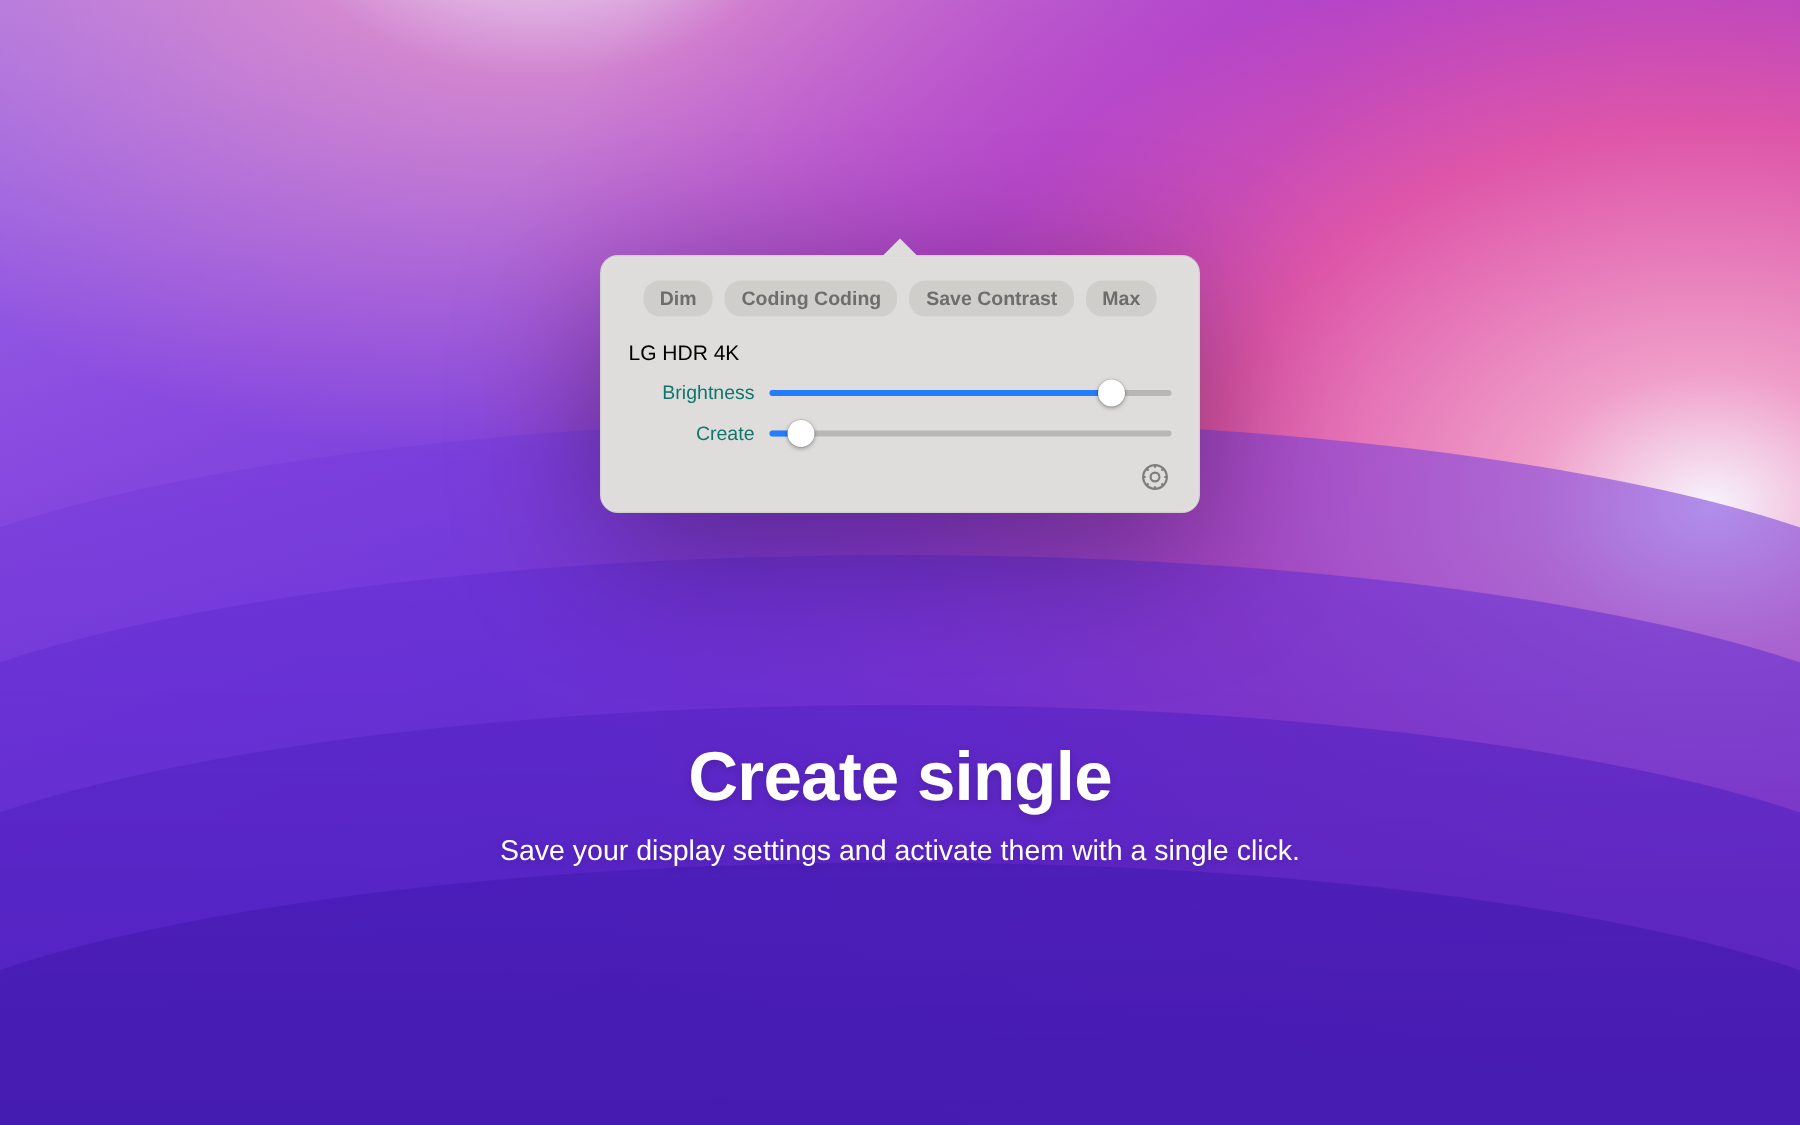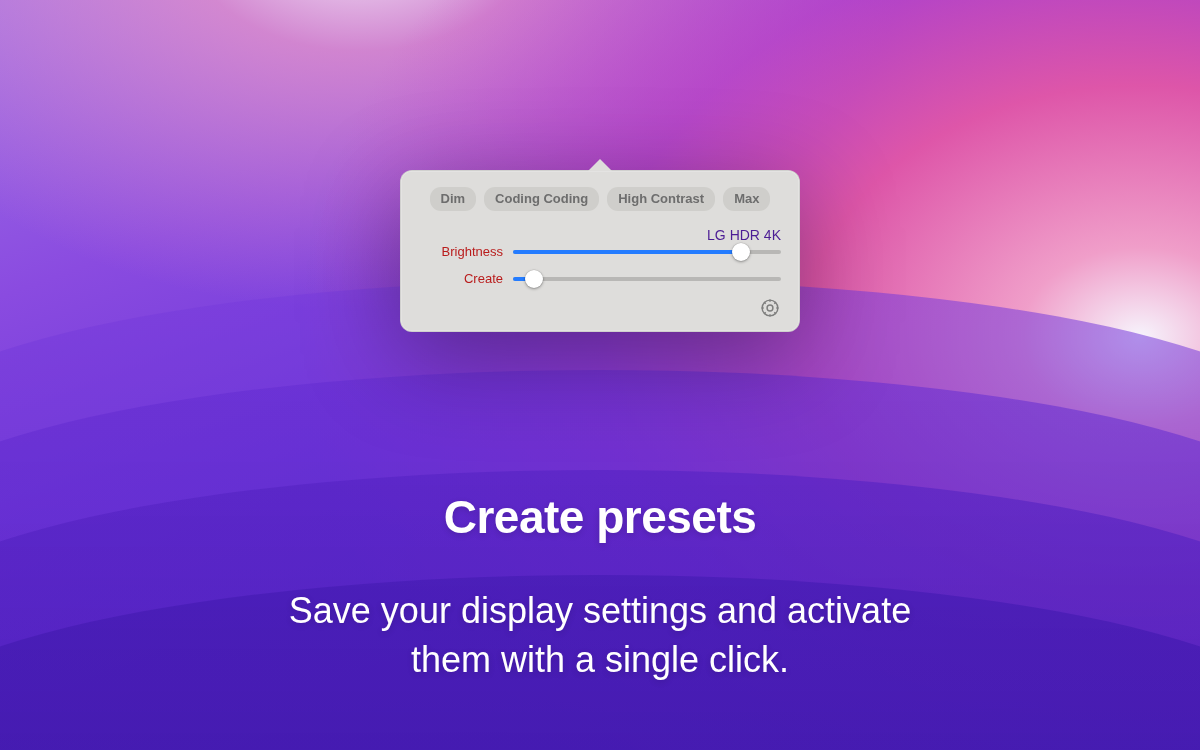--- a/index.html
+++ b/index.html
@@ -87,37 +87,38 @@
     background: #cfcecb;
     color: #6d6d6d;
     font-size: 13px;
     font-weight: 600;
     padding: 4px 11px;
     border-radius: 11px;
     line-height: 1.2;
   }
 
   .device-name {
-    text-align: right;
+    text-align: left;
     font-size: 14px;
-    color: #4c1d95;
+    color: #000000;
     font-weight: 500;
+    margin-bottom: 10px;
   }
 
   .slider-row {
     display: flex;
     align-items: center;
     margin-bottom: 9px;
   }
   .slider-label {
     width: 94px;
     text-align: right;
     padding-right: 10px;
     font-size: 13px;
-    color: #b91c1c;
+    color: #0f766e;
     font-weight: 500;
   }
   .slider {
     position: relative;
     flex: 1;
     height: 18px;
     cursor: pointer;
   }
   .track {
     position: absolute;
@@ -173,45 +174,44 @@
     text-shadow: 0 2px 6px rgba(0,0,0,0.15);
   }
   .subheading {
     position: absolute;
     left: 50%;
     top: 555px;
     transform: translateX(-50%);
     width: 640px;
     text-align: center;
     color: #ffffff;
-    font-size: 36px;
+    font-size: 19px;
     font-weight: 400;
     line-height: 1.35;
     text-shadow: 0 2px 6px rgba(0,0,0,0.15);
-    margin-top: 32px;
   }
 </style>
 </head>
 <body>
 
 <div class="wallpaper">
   <div class="wave w1"></div>
   <div class="wave w2"></div>
   <div class="wave w3"></div>
   <div class="wave w4"></div>
 </div>
 
 <div class="panel-wrap">
   <div class="panel-arrow"></div>
   <div class="panel">
 
     <div class="presets-row">
       <div class="preset-pill">Dim</div>
       <div class="preset-pill">Coding Coding</div>
-      <div class="preset-pill">High Contrast</div>
+      <div class="preset-pill">Save Contrast</div>
       <div class="preset-pill">Max</div>
     </div>
 
     <div class="device-name">LG HDR 4K</div>
 
     <div class="slider-row">
       <div class="slider-label">Brightness</div>
       <div class="slider">
         <div class="track"></div>
         <div class="fill" style="width: 85%;"></div>
@@ -235,14 +235,14 @@
           <circle cx="12" cy="12" r="3.2"></circle>
           <path d="M12 2.8v2.4M12 18.8v2.4M21.2 12h-2.4M5.2 12H2.8M18.4 5.6l-1.7 1.7M7.3 16.7l-1.7 1.7M18.4 18.4l-1.7-1.7M7.3 7.3 5.6 5.6"></path>
           <circle cx="12" cy="12" r="8.6"></circle>
         </svg>
       </div>
     </div>
 
   </div>
 </div>
 
-<div class="heading">Create presets</div>
+<div class="heading">Create single</div>
 <div class="subheading">Save your display settings and activate them with a single click.</div>
 
 </body></html>

